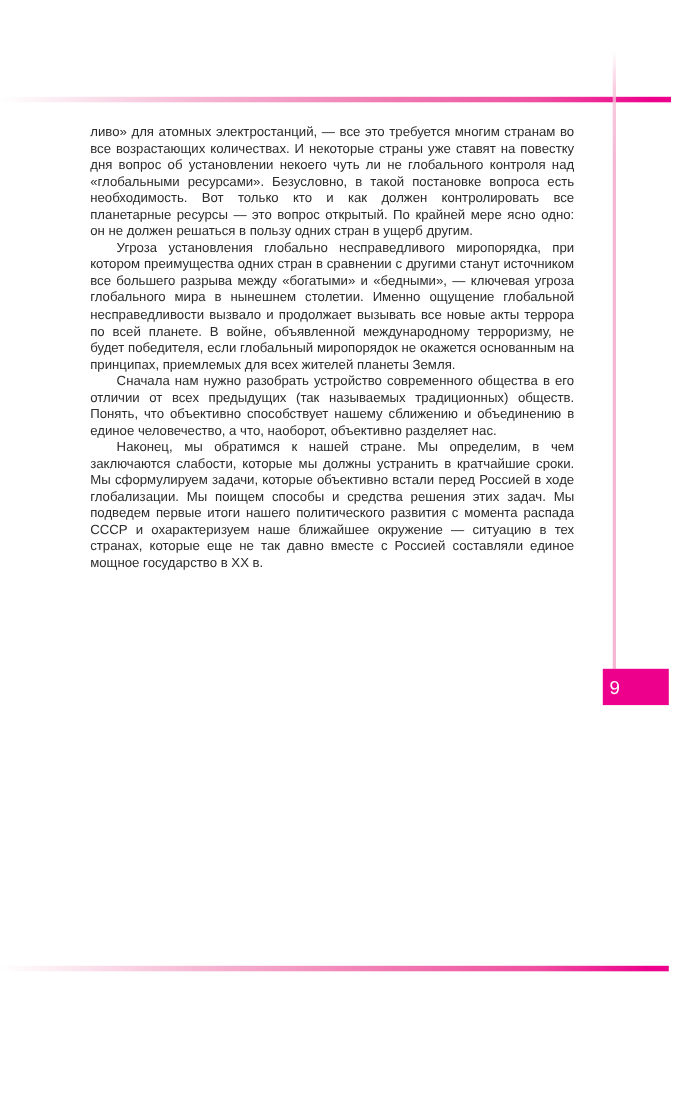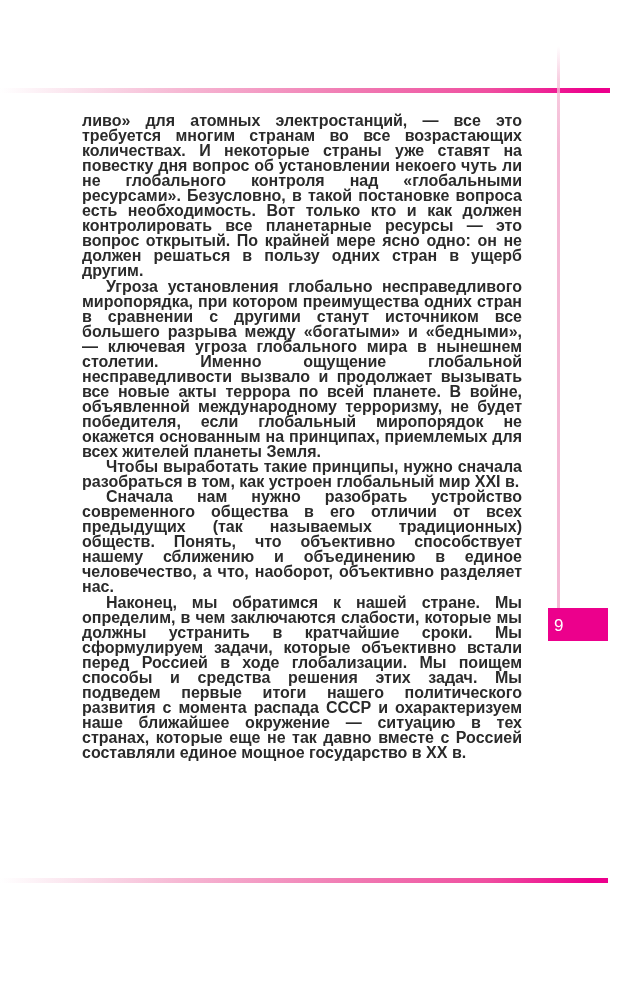--- a/index.html
+++ b/index.html
@@ -74,38 +74,36 @@
     left: 82px;
     top: 113px;
     width: 440px;
   }
   .text-column p {
     margin: 0;
     text-align: justify;
     text-justify: inter-word;
     text-indent: 24px;
     font-family: "Liberation Sans", sans-serif;
-    font-size: 16px;
+    font-size: 12px;
     line-height: 15.05px;
     color: #2b2b2b;
     hyphens: manual;
-    font-weight: bold;
   }
   .text-column p.no-indent { text-indent: 0; }
 </style>
 </head>
 <body>
 
 <div class="rule-h top"></div>
 <div class="rule-v"></div>
 <div class="rule-h bottom"></div>
 
 <div class="page-badge">
   <span class="num">9</span>
 </div>
 
 <div class="text-column">
   <p class="no-indent">ливо» для атомных электростанций, — все это требуется многим странам во все возрастающих количествах. И некоторые страны уже ставят на повестку дня вопрос об установлении некоего чуть ли не глобального контроля над «глобальными ресурсами». Безусловно, в такой постановке вопроса есть необходимость. Вот только кто и как должен контролировать все планетарные ресурсы — это вопрос открытый. По крайней мере ясно одно: он не должен решаться в пользу одних стран в ущерб другим.</p>
   <p>Угроза установления глобально несправедливого миропорядка, при котором преимущества одних стран в сравнении с другими станут источником все большего разрыва между «богатыми» и «бедными», — ключевая угроза глобального мира в нынешнем столетии. Именно ощущение глобальной несправедливости вызвало и продолжает вызывать все новые акты террора по всей планете. В войне, объявленной международному терроризму, не будет победителя, если глобальный миропорядок не окажется основанным на принципах, приемлемых для всех жителей планеты Земля.</p>
-  <p>Чтобы выработать такие принципы, нужно сначала разобраться в том, как устроен глобальный мир XXI в.</p>
   <p>Сначала нам нужно разобрать устройство современного общества в его отличии от всех предыдущих (так называемых традиционных) обществ. Понять, что объективно способствует нашему сближению и объединению в единое человечество, а что, наоборот, объективно разделяет нас.</p>
   <p>Наконец, мы обратимся к нашей стране. Мы определим, в чем заключаются слабости, которые мы должны устранить в кратчайшие сроки. Мы сформулируем задачи, которые объективно встали перед Россией в ходе глобализации. Мы поищем способы и средства решения этих задач. Мы подведем первые итоги нашего политического развития с момента распада СССР и охарактеризуем наше ближайшее окружение — ситуацию в тех странах, которые еще не так давно вместе с Россией составляли единое мощное государство в XX в.</p>
 </div>
 
 </body></html>

